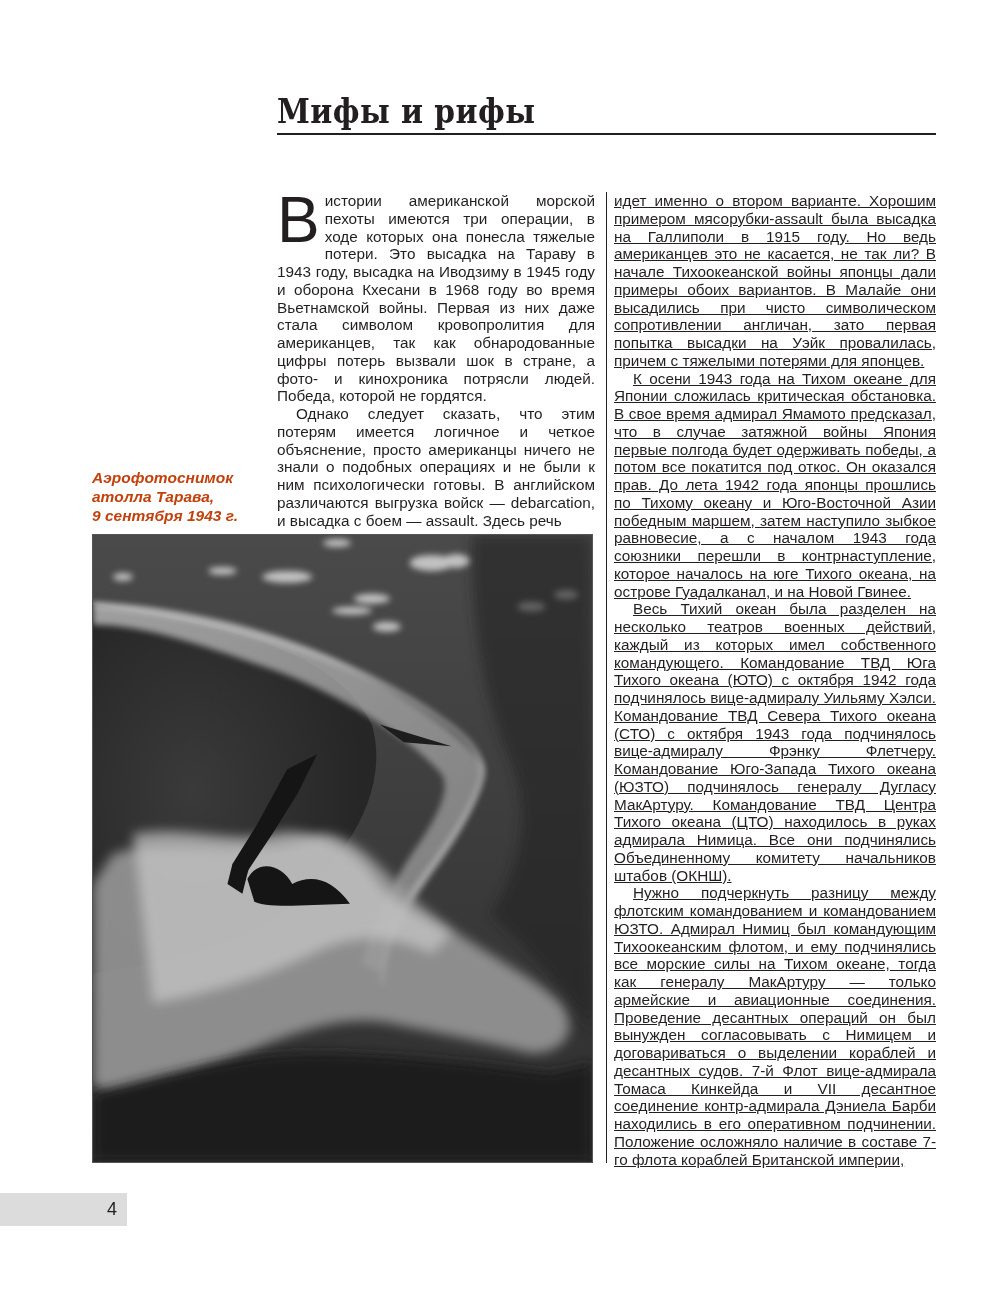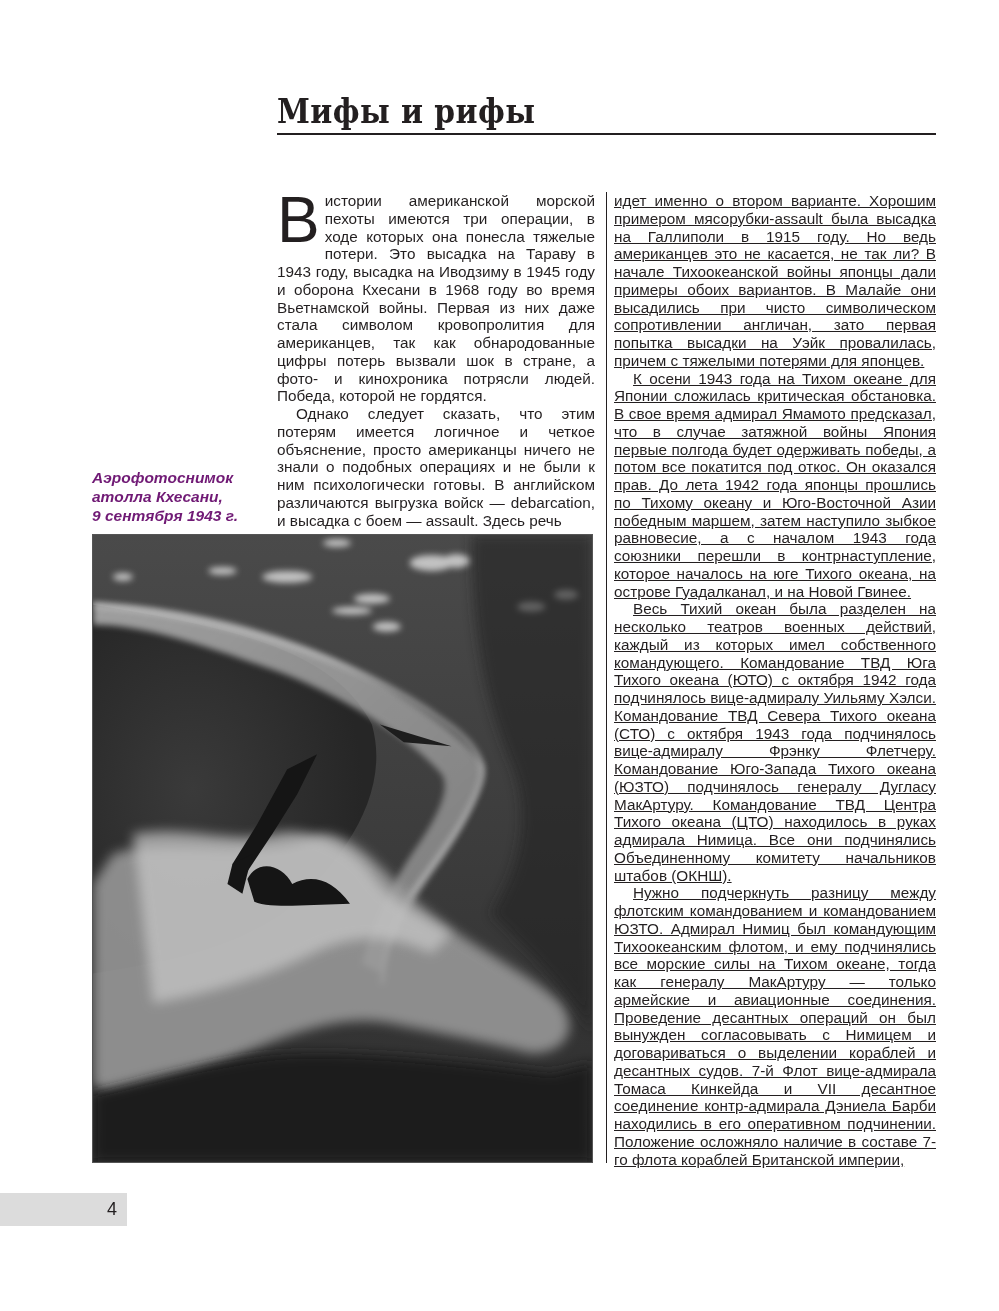--- a/index.html
+++ b/index.html
@@ -33,21 +33,21 @@
     margin: 3px 5px 0 0; height: 52px; color: #231f20;
     font-family: "Liberation Sans", sans-serif;
   }
   .divider {
     position: absolute; left: 606px; top: 192px; width: 1px; height: 971px;
     background: #231f20;
   }
   .caption {
     position: absolute; left: 92px; top: 468px; width: 170px;
     font-style: italic; font-weight: bold; font-size: 15.5px; line-height: 19px;
-    color: #701a75;
+    color: #c2410c;
   }
   .photo {
     position: absolute; left: 92px; top: 534px; width: 501px; height: 629px;
     border: 1px solid #555; box-sizing: border-box; overflow: hidden;
     background: #2c2c2c;
   }
   .photo svg { display: block; width: 100%; height: 100%; }
   .page-tab {
     position: absolute; left: 0; top: 1193px; width: 127px; height: 33px;
     background: #dcdcdc;
@@ -57,21 +57,21 @@
   }
 </style>
 </head>
 <body>
 
 <h1 class="title">Мифы и рифы</h1>
 <div class="title-rule"></div>
 
 <div class="caption">
   <div>Аэрофотоснимок</div>
-  <div>атолла Кхесани,</div>
+  <div>атолла Тарава,</div>
   <div>9 сентября 1943 г.</div>
 </div>
 
 <div class="col col1">
   <p class="first"><span class="dropcap">В</span><span>истории американской морской пехоты имеются три операции, в ходе которых она понесла тяжелые потери. Это высадка на Тараву в 1943 году, высадка на Иводзиму в 1945 году и оборона Кхесани в 1968 году во время Вьетнамской войны. Первая из них даже стала символом кровопролития для американцев, так как обнародованные цифры потерь вызвали шок в стране, а фото- и кинохроника потрясли людей. Победа, которой не гордятся.</span></p>
   <p>Однако следует сказать, что этим потерям имеется логичное и четкое объяснение, просто американцы ничего не знали о подобных операциях и не были к ним психологически готовы. В английском различаются выгрузка войск — debarcation, и высадка с боем — assault. Здесь речь</p>
 </div>
 
 <div class="divider"></div>
 

